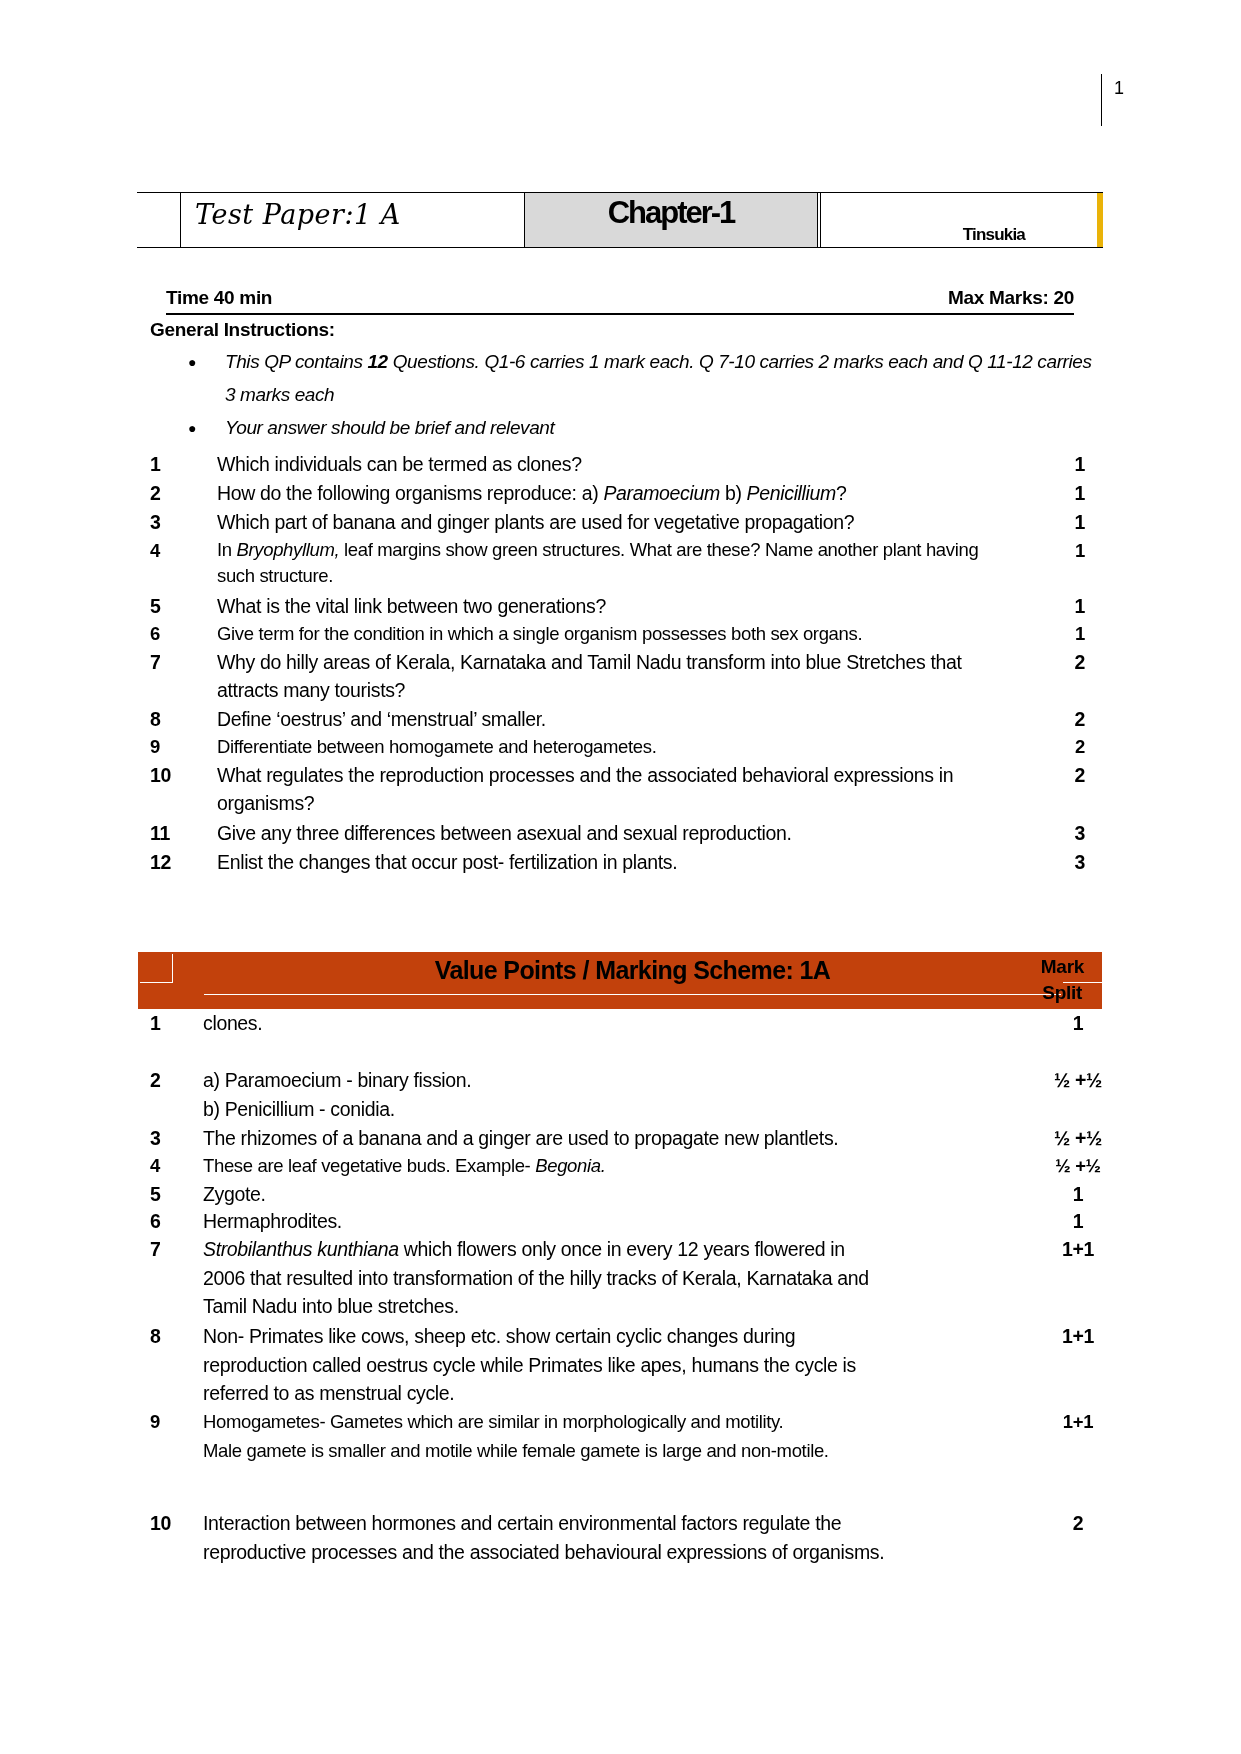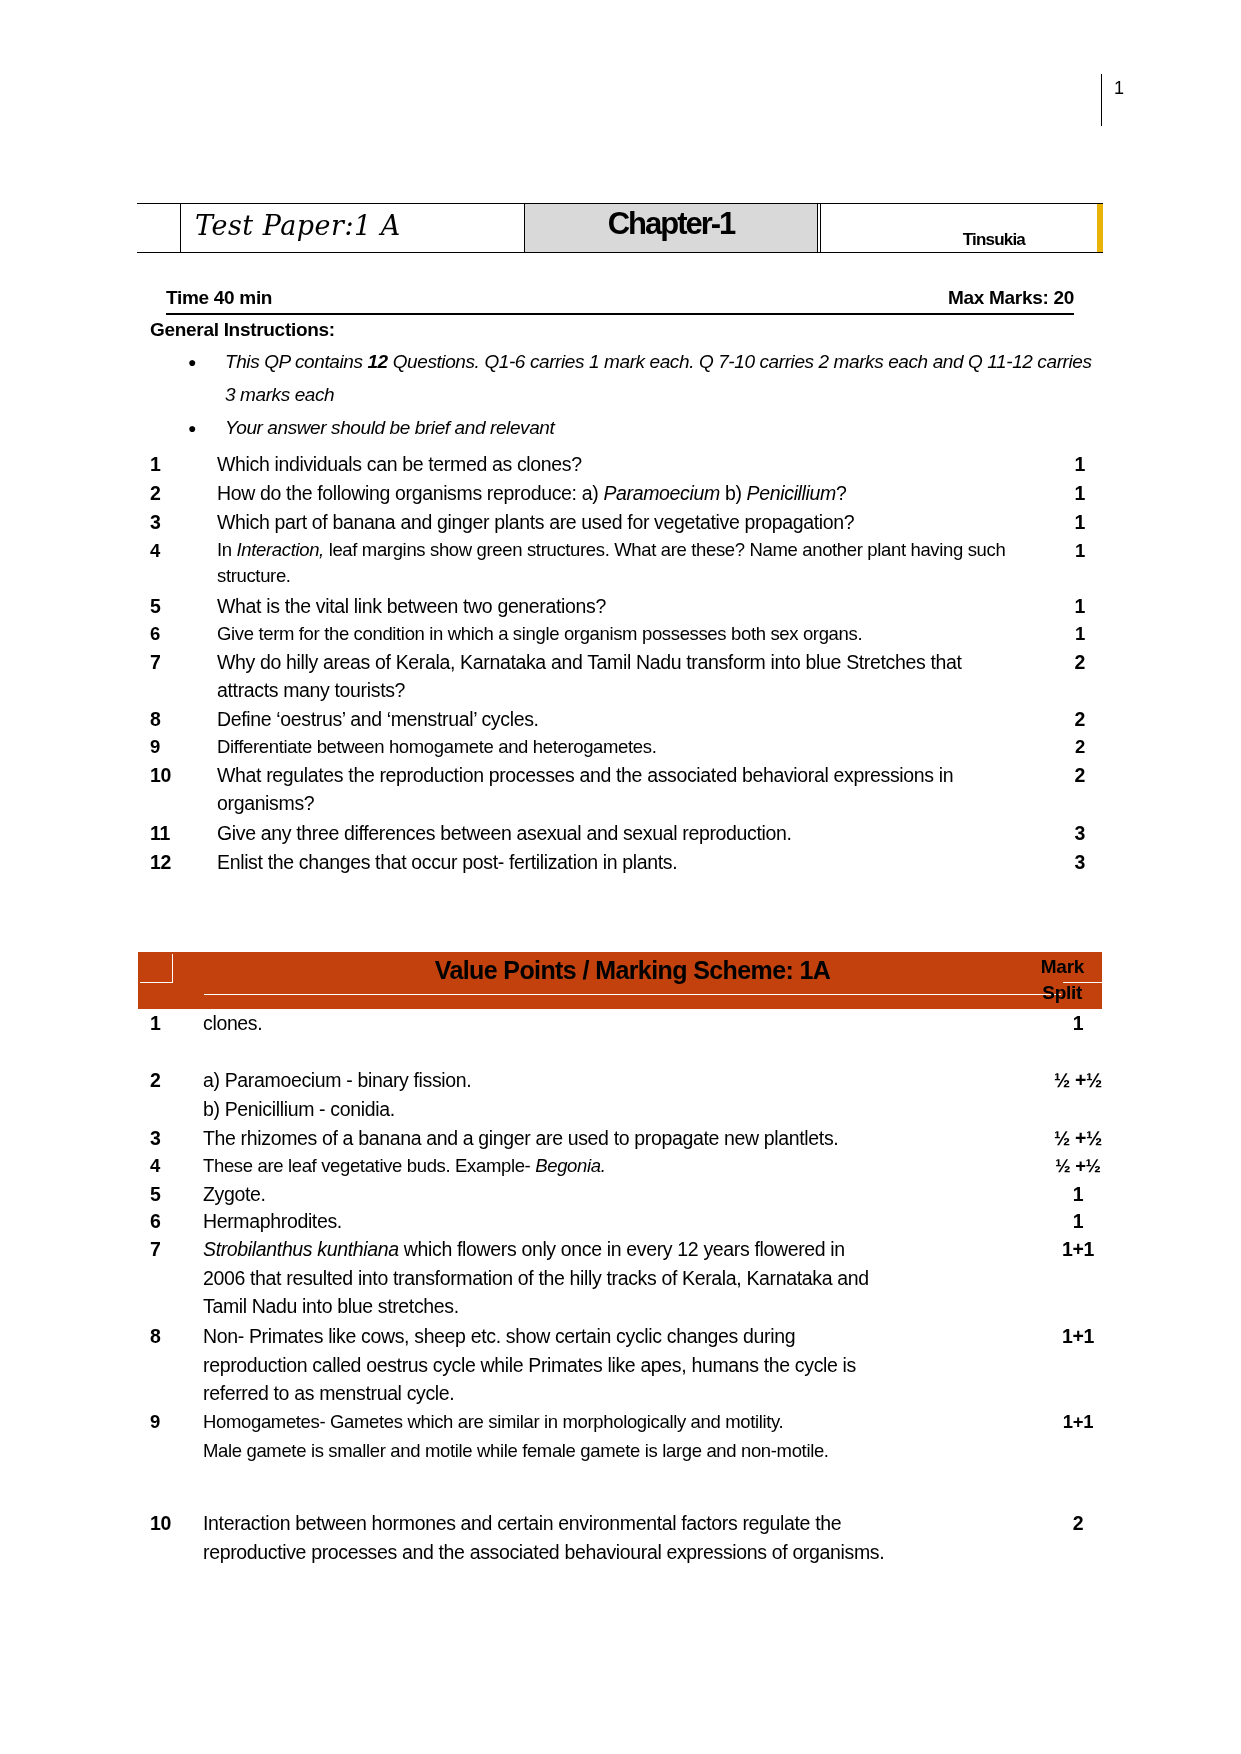--- a/index.html
+++ b/index.html
@@ -1,20 +1,20 @@
 <!DOCTYPE html>
 <html><head>
 <meta charset="utf-8">
 <style>
   html, body { margin: 0; padding: 0; background: #fff; }
   body { width: 1241px; height: 1754px; position: relative; font-family: "Liberation Sans", sans-serif; color: #000; overflow: hidden; }
   .page-num-rule { position: absolute; left: 1101px; top: 74px; width: 1px; height: 52px; background: #000; }
   .page-num { position: absolute; left: 1114px; top: 78px; font-size: 18px; font-family: "Liberation Sans", sans-serif; }
 
-  .header-table { position: absolute; left: 137px; top: 203px; width: 966px; height: 50px; border-top: 1.5px solid #000; border-bottom: 1.5px solid #000; display: flex; box-sizing: border-box; padding-left: 43px; }
+  .header-table { position: absolute; left: 137px; top: 192px; width: 966px; height: 56px; border-top: 1.5px solid #000; border-bottom: 1.5px solid #000; display: flex; box-sizing: border-box; padding-left: 43px; }
   .hdr-cell { box-sizing: border-box; height: 100%; position: relative; }
   .hdr-left { width: 345px; border-left: 1px solid #000; border-right: 1px solid #000; }
   .hdr-left span { position: absolute; left: 14px; top: 6px; font-family: "DejaVu Serif", serif; font-style: italic; font-size: 27px; letter-spacing: 0.5px; }
   .hdr-mid { width: 293px; background: #d9d9d9; border-right: 1px solid #000; text-align: center; }
   .hdr-mid span { display: inline-block; margin-top: 2px; font-family: "Liberation Sans", sans-serif; font-weight: bold; font-size: 31px; letter-spacing: -2px; }
   .hdr-right { flex: 1; border-left: 1px solid #000; border-right: 6px solid #eab308; margin-left: 2px; }
   .hdr-right span { position: absolute; right: 72px; bottom: 2px; font-weight: bold; font-size: 17px; letter-spacing: -0.8px; }
 
   .meta-row { position: absolute; left: 166px; top: 287px; width: 908px; height: 26px; border-bottom: 2px solid #000; }
   .meta-row .time { position: absolute; left: 0; top: 0; font-weight: bold; font-size: 19px; font-family: "Liberation Sans Narrow", "Liberation Sans", sans-serif; letter-spacing: -0.3px; }
@@ -87,41 +87,41 @@
       <span class="q-text"><span>How do the following organisms reproduce: a) </span><i>Paramoecium</i><span> b) </span><i>Penicillium</i><span>?</span></span>
       <span class="q-mark">1</span>
     </div>
     <div class="q-row" style="top: 508px;">
       <span class="q-num">3</span>
       <span class="q-text"><span>Which part of banana and  ginger plants are used for vegetative propagation?</span></span>
       <span class="q-mark">1</span>
     </div>
     <div class="q-row small" style="top: 537px;">
       <span class="q-num">4</span>
-      <span class="q-text" style="line-height: 26px;"><span> In </span><i>Interaction,</i><span> leaf margins show green structures. What are these? Name another plant having such structure.</span></span>
+      <span class="q-text" style="line-height: 26px;"><span> In </span><i>Bryophyllum,</i><span> leaf margins show green structures. What are these? Name another plant having such structure.</span></span>
       <span class="q-mark">1</span>
     </div>
     <div class="q-row" style="top: 592px;">
       <span class="q-num">5</span>
       <span class="q-text"><span>What is the vital link between two generations?</span></span>
       <span class="q-mark">1</span>
     </div>
     <div class="q-row small" style="top: 620px;">
       <span class="q-num">6</span>
       <span class="q-text"><span>Give term for the condition in which a single organism possesses both  sex organs.</span></span>
       <span class="q-mark">1</span>
     </div>
     <div class="q-row" style="top: 648px;">
       <span class="q-num">7</span>
       <span class="q-text"><span>Why do hilly areas of Kerala, Karnataka and Tamil Nadu transform into blue Stretches that attracts many tourists?</span></span>
       <span class="q-mark">2</span>
     </div>
     <div class="q-row" style="top: 705px;">
       <span class="q-num">8</span>
-      <span class="q-text"><span>Define ‘oestrus’ and ‘menstrual’ cycles.</span></span>
+      <span class="q-text"><span>Define ‘oestrus’ and ‘menstrual’ smaller.</span></span>
       <span class="q-mark">2</span>
     </div>
     <div class="q-row small" style="top: 733px;">
       <span class="q-num">9</span>
       <span class="q-text"><span>Differentiate between homogamete and heterogametes.</span></span>
       <span class="q-mark">2</span>
     </div>
     <div class="q-row" style="top: 761px;">
       <span class="q-num">10</span>
       <span class="q-text"><span>What regulates the reproduction processes and the associated behavioral expressions in organisms?</span></span>

